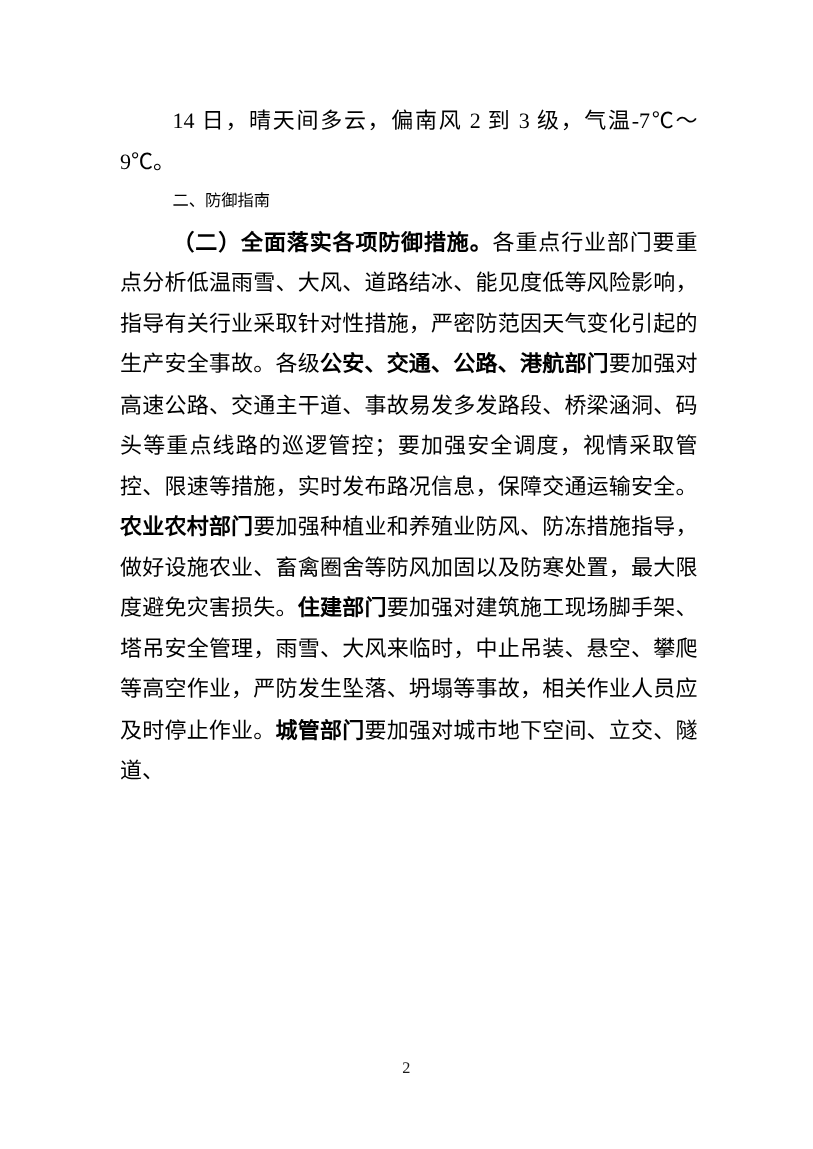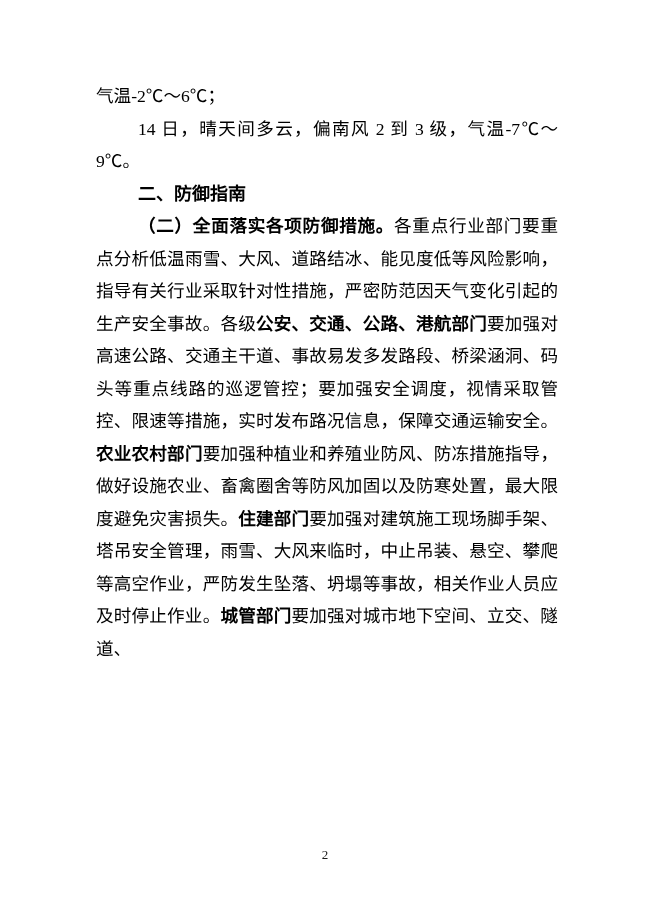--- a/index.html
+++ b/index.html
@@ -31,23 +31,23 @@
     padding: 0;
     text-indent: 42px;
   }
   .para.no-indent {
     text-indent: 0;
   }
   .section-heading {
     margin: 0;
     padding: 0;
     text-indent: 42px;
-    font-size: 18px;
+    font-size: 13px;
     line-height: 32.5px;
-    font-weight: 700;
+    font-weight: 400;
     font-family: "Liberation Sans", sans-serif;
   }
   .run {
     font-weight: 400;
   }
   .run.bold {
     font-weight: 700;
   }
   .page-footer {
     position: absolute;
@@ -60,21 +60,20 @@
     font-size: 13px;
     line-height: 18px;
     color: #1a1a1a;
     font-family: "Liberation Serif", serif;
   }
 </style>
 </head>
 <body>
 
 <div class="doc-body">
-  <p class="para no-indent">气温-2℃～6℃；</p>
   <p class="para">14 日，晴天间多云，偏南风 2 到 3 级，气温-7℃～9℃。</p>
   <h2 class="section-heading">二、防御指南</h2>
   <p class="para"><span class="run bold">（二）全面落实各项防御措施。</span><span class="run">各重点行业部门要重点分析低温雨雪、大风、道路结冰、能见度低等风险影响，指导有关行业采取针对性措施，严密防范因天气变化引起的生产安全事故。各级</span><span class="run bold">公安、交通、公路、港航部门</span><span class="run">要加强对高速公路、交通主干道、事故易发多发路段、桥梁涵洞、码头等重点线路的巡逻管控；要加强安全调度，视情采取管控、限速等措施，实时发布路况信息，保障交通运输安全。</span><span class="run bold">农业农村部门</span><span class="run">要加强种植业和养殖业防风、防冻措施指导，做好设施农业、畜禽圈舍等防风加固以及防寒处置，最大限度避免灾害损失。</span><span class="run bold">住建部门</span><span class="run">要加强对建筑施工现场脚手架、塔吊安全管理，雨雪、大风来临时，中止吊装、悬空、攀爬等高空作业，严防发生坠落、坍塌等事故，相关作业人员应及时停止作业。</span><span class="run bold">城管部门</span><span class="run">要加强对城市地下空间、立交、隧道、</span></p>
 </div>
 
 <div class="page-footer">
   <span class="page-number">2</span>
 </div>
 
 </body></html>

